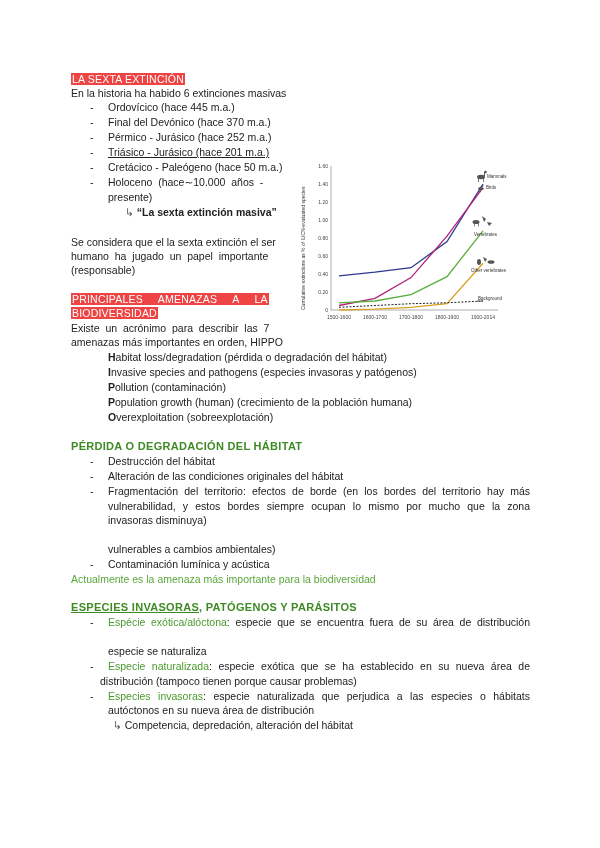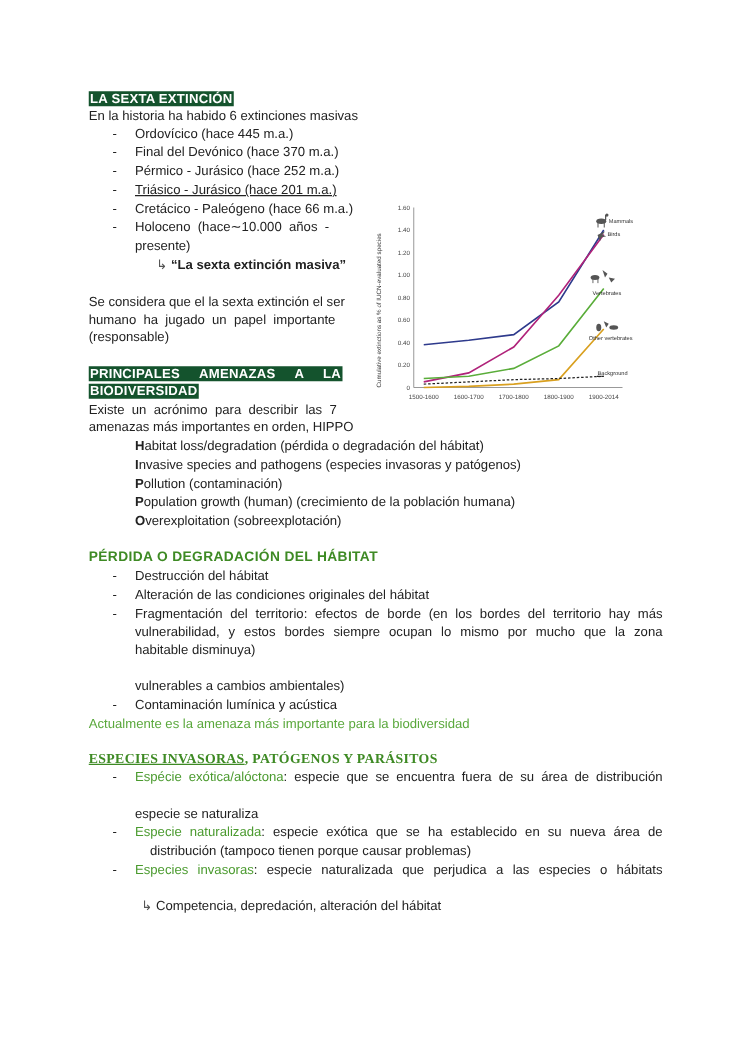--- a/index.html
+++ b/index.html
@@ -1,20 +1,20 @@
 <!DOCTYPE html>
 <html><head>
 <meta charset="utf-8">
 <style>
   html, body { margin:0; padding:0; background:#ffffff; }
   body { width:600px; height:848px; position:relative; overflow:hidden;
          font-family:"Liberation Sans", sans-serif; color:#222; font-size:10.5px; }
   .page { position:absolute; left:0; top:0; width:600px; height:848px; }
   .line { position:absolute; white-space:nowrap; line-height:13px; }
-  .hl { background:#14532d; color:#fff; font-weight:bold; padding:0 1px; letter-spacing:0.2px;margin-top:13px; }
+  .hl { background:#ef4444; color:#fff; font-weight:normal; padding:0 1px; letter-spacing:0.2px;margin-top:13px; }
   .green-title { color:#3e8a24; font-weight:bold; letter-spacing:0.3px; }
   .u { text-decoration:underline; }
   .green { color:#4a9a2e; }
   .lightgreen { color:#5aa83c; }
   .just { text-align:justify; text-align-last:justify; white-space:normal; }
   b { font-weight:bold; }
   .arrow { color:#555; }
   svg text { font-family:"Liberation Sans", sans-serif; }
 </style>
 </head>
@@ -30,21 +30,21 @@
   <div>
     <div class="line" style="left:90px;top:101px;">-</div>
     <div class="line" style="left:108px;top:101px;">Ordovícico (hace 445 m.a.)</div>
     <div class="line" style="left:90px;top:116px;">-</div>
     <div class="line" style="left:108px;top:116px;">Final del Devónico (hace 370 m.a.)</div>
     <div class="line" style="left:90px;top:131px;">-</div>
     <div class="line" style="left:108px;top:131px;">Pérmico - Jurásico (hace 252 m.a.)</div>
     <div class="line" style="left:90px;top:146px;">-</div>
     <div class="line" style="left:108px;top:146px;text-decoration:underline;">Triásico - Jurásico (hace 201 m.a.)</div>
     <div class="line" style="left:90px;top:161px;">-</div>
-    <div class="line" style="left:108px;top:161px;">Cretácico - Paleógeno (hace 66 m.a.)</div>
+    <div class="line" style="left:108px;top:161px;">Cretácico - Paleógeno (hace 50 m.a.)</div>
     <div class="line" style="left:90px;top:176px;">-</div>
     <div class="line" style="left:108px;top:176px;width:186px;white-space:pre;">Holoceno  (hace∼10.000  años  -</div>
     <div class="line" style="left:108px;top:191px;">presente)</div>
     <div class="line" style="left:125px;top:206px;text-align:right;">
       <span class="arrow">↳</span>
       <b>“La sexta extinción masiva”</b>
     </div>
   </div>
 
   <div class="line" style="left:71px;top:236px;">Se considera que el la sexta extinción el ser</div>
@@ -69,46 +69,47 @@
   </div>
 
   <div class="line green-title" style="left:71px;top:440px;font-size:11px;">PÉRDIDA O DEGRADACIÓN DEL HÁBITAT</div>
   <div class="line" style="left:90px;top:455px;">-</div>
   <div class="line" style="left:108px;top:455px;">Destrucción del hábitat</div>
   <div class="line" style="left:90px;top:470px;">-</div>
   <div class="line" style="left:108px;top:470px;">Alteración de las condiciones originales del hábitat</div>
   <div class="line" style="left:90px;top:485px;">-</div>
   <div class="line just" style="left:108px;top:485px;width:422px;">Fragmentación del territorio: efectos de borde (en los bordes del territorio hay más</div>
   <div class="line just" style="left:108px;top:500px;width:422px;">vulnerabilidad, y estos bordes siempre ocupan lo mismo por mucho que la zona</div>
-  <div class="line" style="left:108px;top:514px;">habitable disminuya)</div>
+  <div class="line" style="left:108px;top:514px;">invasoras disminuya)</div>
   <div class="line" style="left:108px;top:543px;">vulnerables a cambios ambientales)</div>
   <div class="line" style="left:90px;top:558px;">-</div>
   <div class="line" style="left:108px;top:558px;">Contaminación lumínica y acústica</div>
   <div class="line lightgreen" style="left:71px;top:573px;">Actualmente es la amenaza más importante para la biodiversidad</div>
 
-  <div class="line green-title" style="left:71px;top:601px;font-size:11px;font-family:Liberation Serif, serif;">
+  <div class="line green-title" style="left:71px;top:601px;font-size:11px;">
     <span class="u">ESPECIES INVASORAS</span><span>, PATÓGENOS Y PARÁSITOS</span>
   </div>
 
   <div class="line" style="left:90px;top:616px;">-</div>
   <div class="line just" style="left:108px;top:616px;width:422px;">
     <span class="green">Espécie exótica/alóctona</span><span>: especie que se encuentra fuera de su área de distribución</span>
   </div>
   <div class="line" style="left:108px;top:645px;">especie se naturaliza</div>
 
   <div class="line" style="left:90px;top:660px;">-</div>
   <div class="line just" style="left:108px;top:660px;width:422px;">
     <span class="green">Especie naturalizada</span><span>: especie exótica que se ha establecido en su nueva área de</span>
   </div>
-  <div class="line" style="left:120px;top:675px;">distribución (tampoco tienen porque causar problemas)</div>
+  <div class="line" style="left:100px;top:675px;">distribución (tampoco tienen porque causar problemas)</div>
 
   <div class="line" style="left:90px;top:690px;">-</div>
   <div class="line just" style="left:108px;top:690px;width:422px;">
     <span class="green">Especies invasoras</span><span>: especie naturalizada que perjudica a las especies o hábitats</span>
   </div>
+  <div class="line" style="left:108px;top:704px;">autóctonos en su nueva área de distribución</div>
   <div class="line" style="left:113px;top:719px;">
     <span class="arrow">↳</span>
     <span>Competencia, depredación, alteración del hábitat</span>
   </div>
 
   <div style="position:absolute;left:298px;top:158px;width:230px;height:168px;">
     <svg id="chart-svg" width="230" height="168" viewBox="0 0 230 168">
       <text id="ylabel" x="0" y="0" font-size="5" fill="#333" transform="translate(7,152) rotate(-90)">Cumulative extinctions as % of IUCN-evaluated species</text>
       <g id="yticks">
           <text x="30" y="153.8" font-size="5" fill="#444" text-anchor="end">0</text>

